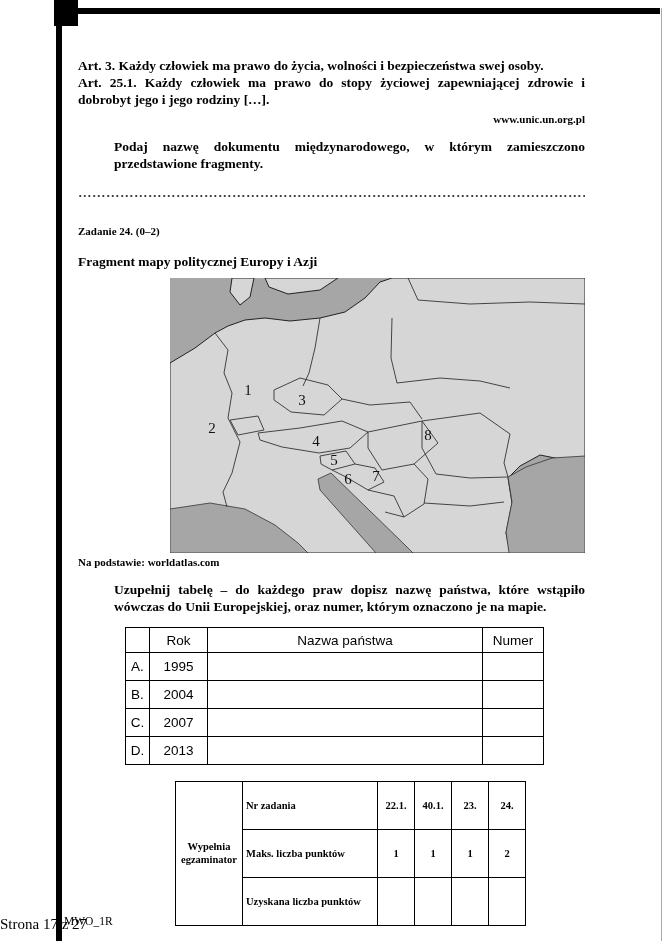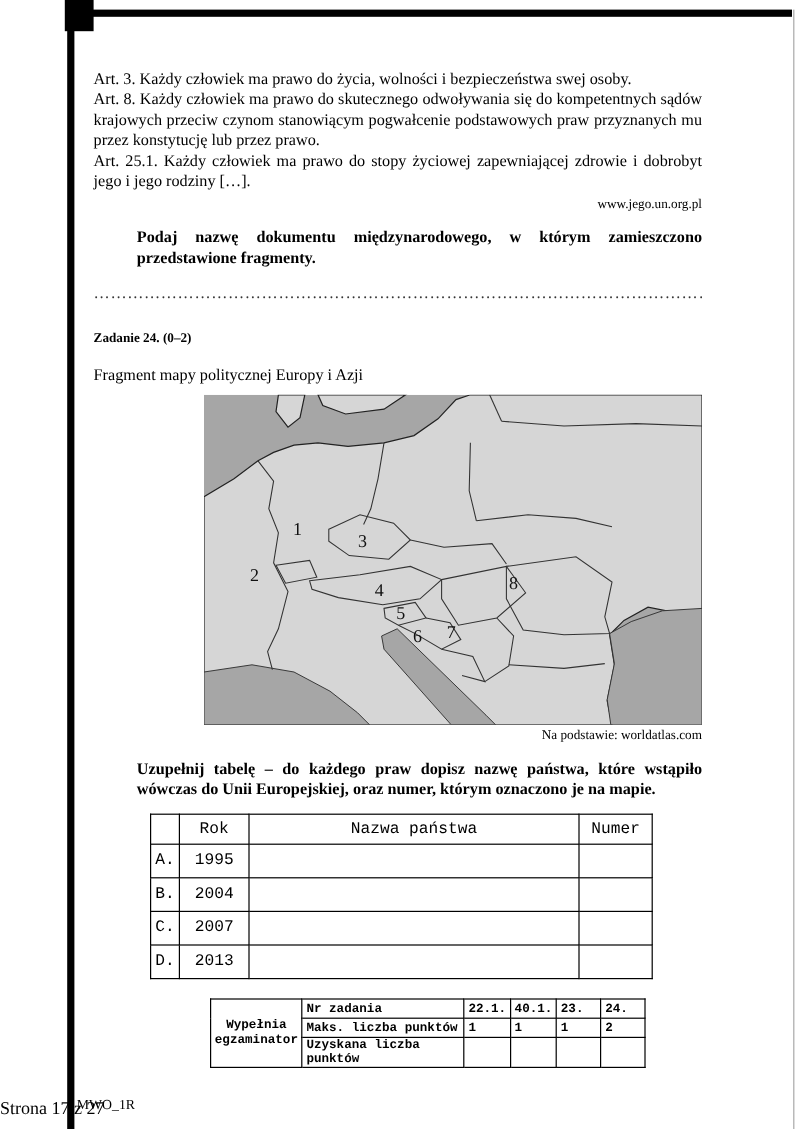--- a/index.html
+++ b/index.html
@@ -6,71 +6,70 @@
   .page{position:relative;width:665px;height:941px;background:#fff;
         font-family:"Liberation Serif", serif;color:#000;overflow:hidden;}
 
   
   .scan-corner{position:absolute;left:54px;top:0;width:24px;height:26px;background:#000;}
   .scan-top{position:absolute;left:56px;top:8px;width:604px;height:6px;background:#000;}
   .scan-left{position:absolute;left:56px;top:8px;width:6px;height:933px;background:#000;}
   .scan-right{position:absolute;right:3px;top:8px;width:1px;height:933px;background:#a9a9a9;}
 
   .content{position:absolute;left:78px;top:57px;width:507px;}
-  p{margin:0;}
+  p{margin:0;font-weight:bold;}
   .articles p{font-size:13.5px;line-height:17px;text-align:justify;}
   .src{margin-top:5px;text-align:right;font-size:11px;}
   .bold-q{margin-top:13px;font-weight:bold;font-size:13.5px;line-height:17px;text-align:justify;margin-left:36px;}
   .dots{margin-top:13px;font-size:13.5px;letter-spacing:0.5px;white-space:nowrap;overflow:hidden;color:#333;}
   .task-h{margin-top:24px;font-weight:bold;font-size:11px;}
   .map-cap{margin-top:17px;font-size:13.5px;}
   .map-wrap{margin-top:8px;margin-left:92px;width:415px;height:275px;line-height:0;}
-  .map-src{margin-top:3px;text-align:right;font-size:11px;}
+  .map-src{margin-top:3px;font-size:11px;}
 
   
   .sea{fill:var(--map-sea,#a6a6a6);}
   .sea2{fill:var(--map-sea,#a6a6a6);stroke:#333;stroke-width:0.8;}
   .land{fill:var(--map-land,#d6d6d6);stroke:#222;stroke-width:1;}
   .bord{fill:none;stroke:#333;stroke-width:0.9;}
   .mapnum{font-family:"Liberation Serif",serif;font-size:15px;fill:#111;text-anchor:middle;}
 
   table{border-collapse:collapse;}
   .main-table{margin-top:12px;margin-left:47px;}
   .main-table th,.main-table td{border:1px solid #000;font-size:13.5px;font-weight:normal;
-        text-align:center;padding:0;font-family:Liberation Mono, monospace;margin-top:25px;}
+        text-align:center;padding:0;font-family:Liberation Sans, sans-serif;margin-top:25px;}
   .col-letter{width:23px;} .col-rok{width:57px;} .col-nazwa{width:274px;} .col-numer{width:60px;}
   .main-table tr.hdr{height:25px;} .main-table tr.data{height:28px;}
 
   .exam-table{margin-top:16px;margin-left:97px;font-size:10.5px;font-weight:bold;}
-  .exam-table td{border:1px solid #000;padding:0 3px;height:15px;font-family:Liberation Mono, monospace;}
+  .exam-table td{border:1px solid #000;padding:16px 3px;height:15px;font-family:Liberation Serif, serif;}
   .ex-label{width:60px;text-align:center;line-height:1.15;}
   .ex-rlabel{width:128px;text-align:left;}
-  .ex-num{width:30px;}
+  .ex-num{width:30px;text-align:center;}
 
   .footer-left{position:absolute;left:64px;top:915px;font-size:11.5px;}
   .footer-center{position:absolute;left:0;top:916px;width:100%;text-align:left;font-size:15px;}
 </style>
 </head>
 <body>
 
 <div class="page">
   <div class="scan-corner"></div>
   <div class="scan-top"></div>
   <div class="scan-left"></div>
   <div class="scan-right"></div>
 
   <div class="content">
 
     <div class="articles">
       <p>Art. 3.  Każdy człowiek ma prawo do życia, wolności i bezpieczeństwa swej osoby.</p>
-      <p>Art. 8.  Każdy człowiek ma prawo do skutecznego odwoływania się do kompetentnych sądów krajowych przeciw czynom stanowiącym pogwałcenie podstawowych praw przyznanych mu przez konstytucję lub przez prawo.</p>
       <p>Art. 25.1. Każdy człowiek ma prawo do stopy życiowej zapewniającej zdrowie i dobrobyt jego i jego rodziny […].</p>
     </div>
 
-    <p class="src">www.jego.un.org.pl</p>
+    <p class="src">www.unic.un.org.pl</p>
 
     <p class="bold-q">Podaj nazwę dokumentu międzynarodowego, w którym zamieszczono przedstawione fragmenty.</p>
 
     <p class="dots">………………………………………………………………………………………………………………………...………</p>
 
     <p class="task-h">Zadanie 24. (0–2)</p>
 
     <p class="map-cap">Fragment mapy politycznej Europy i Azji</p>
 
     <div class="map-wrap">

